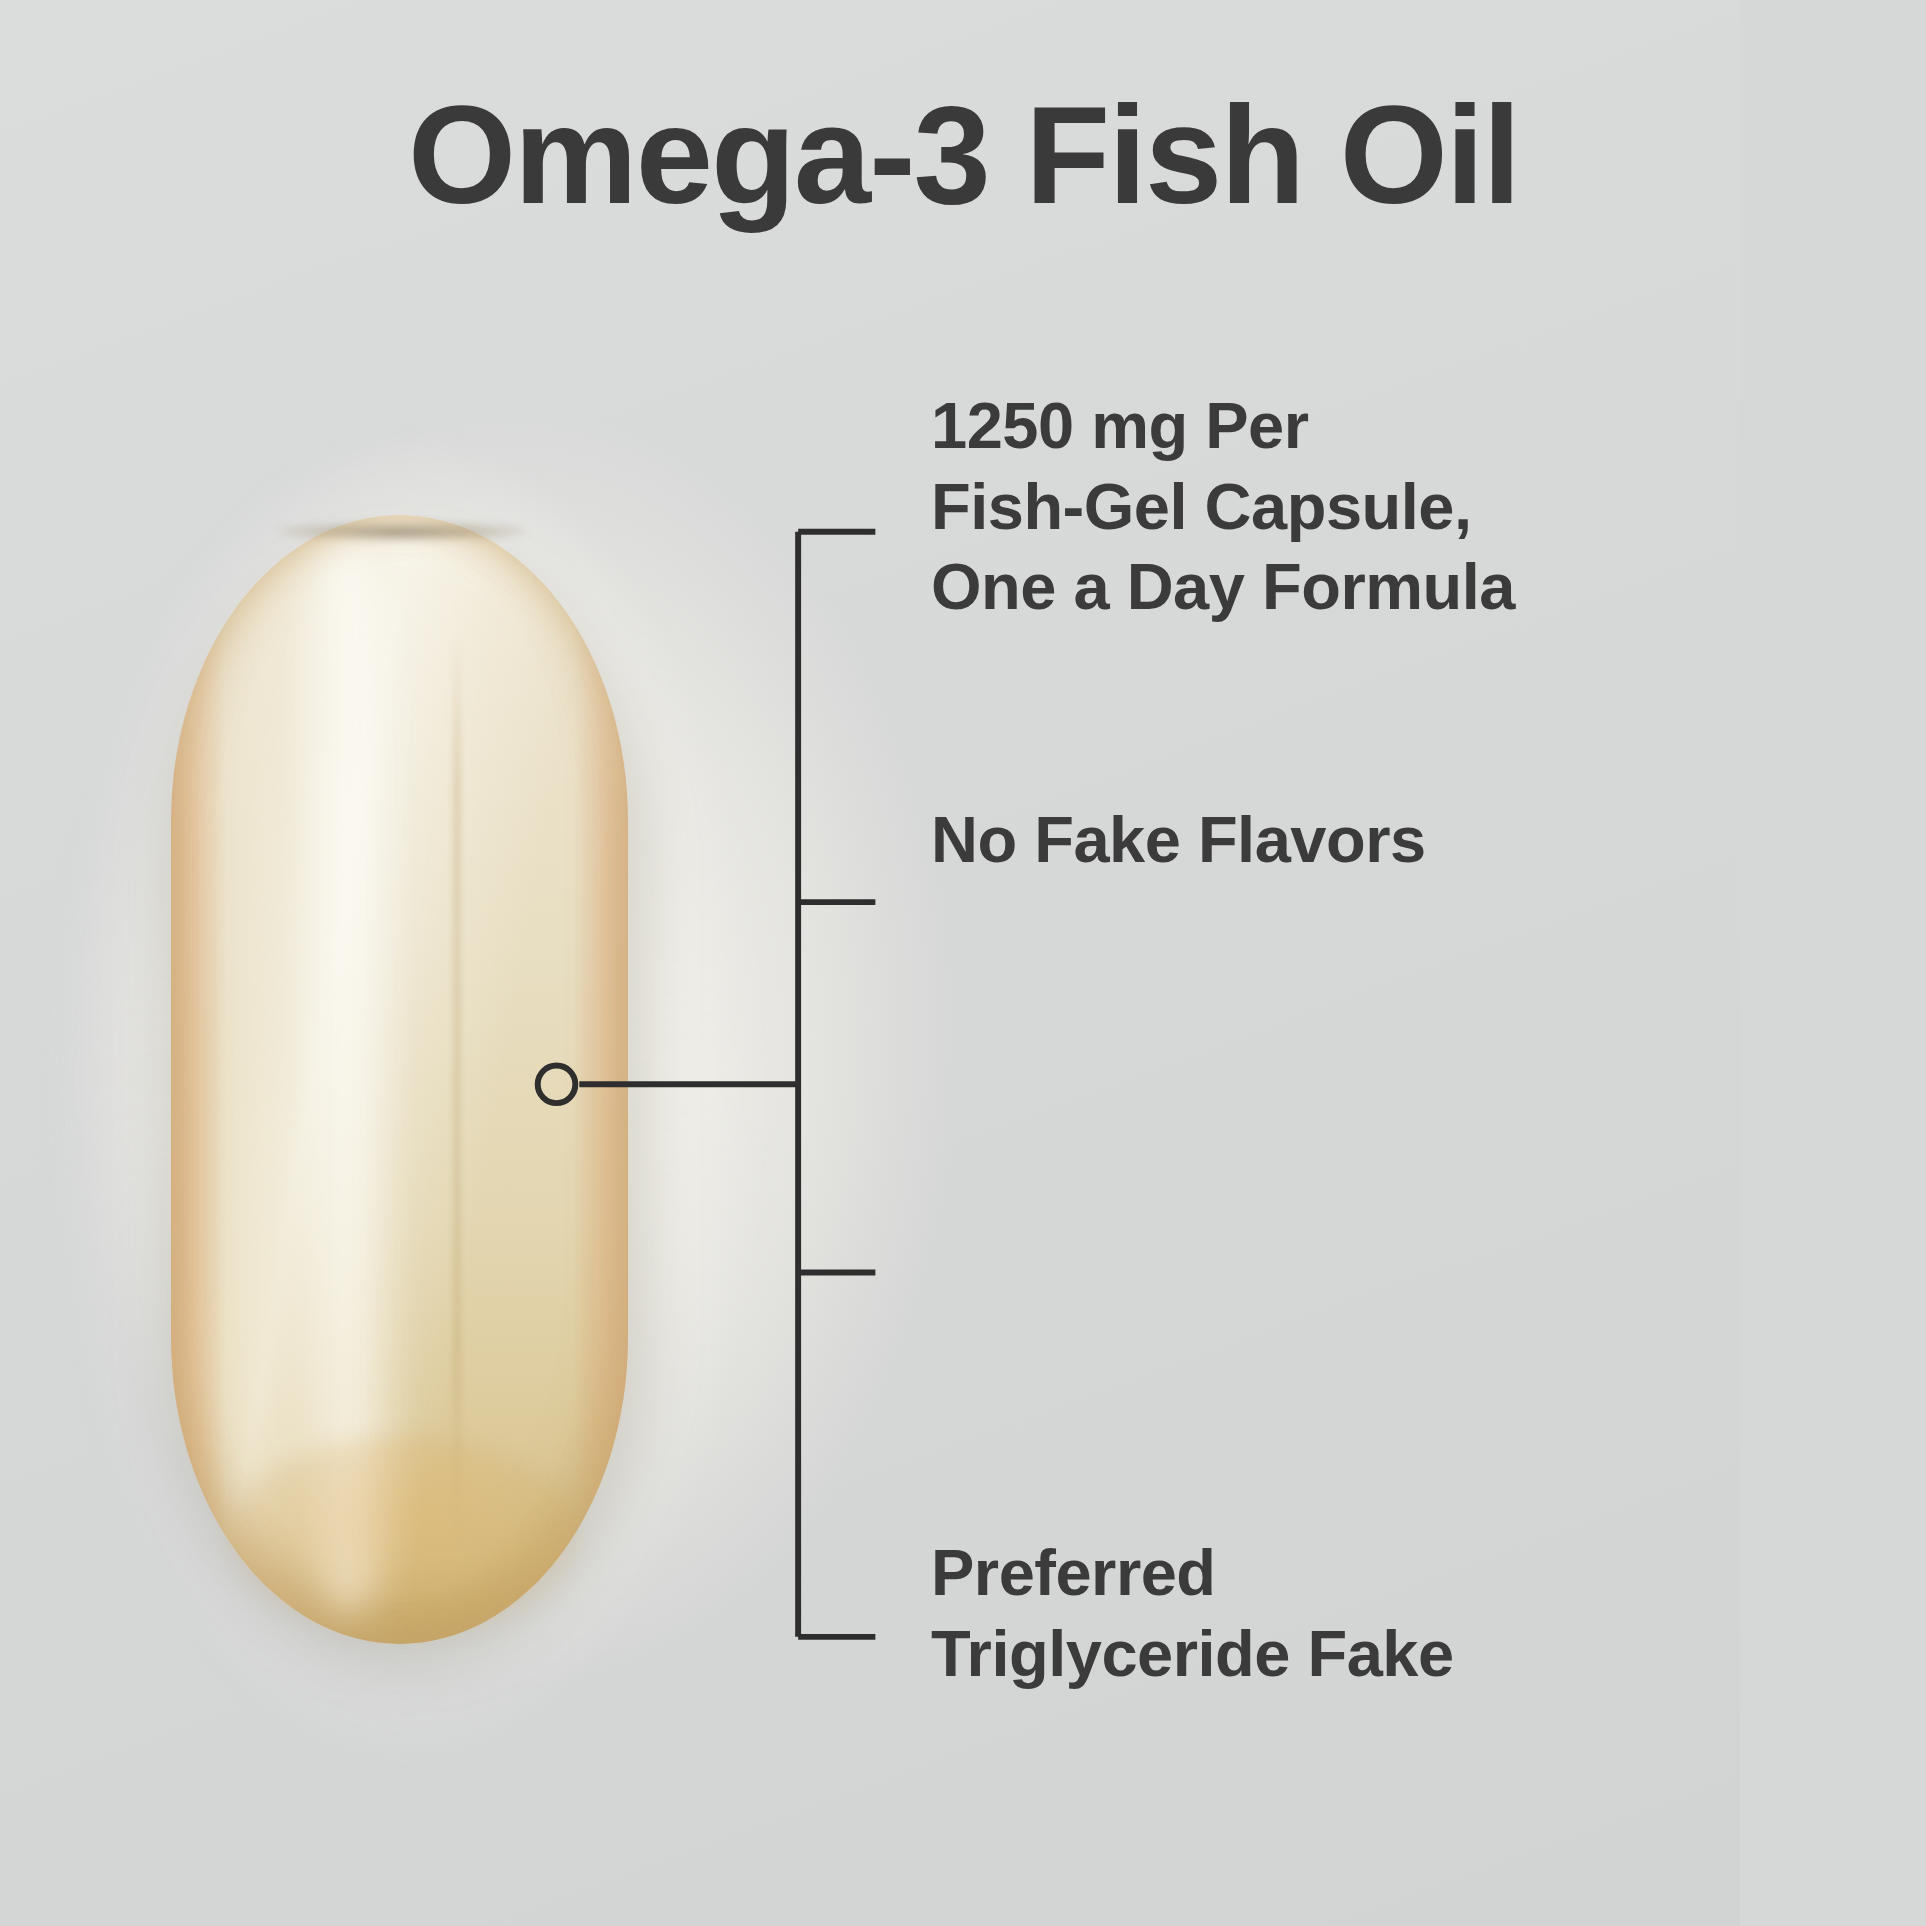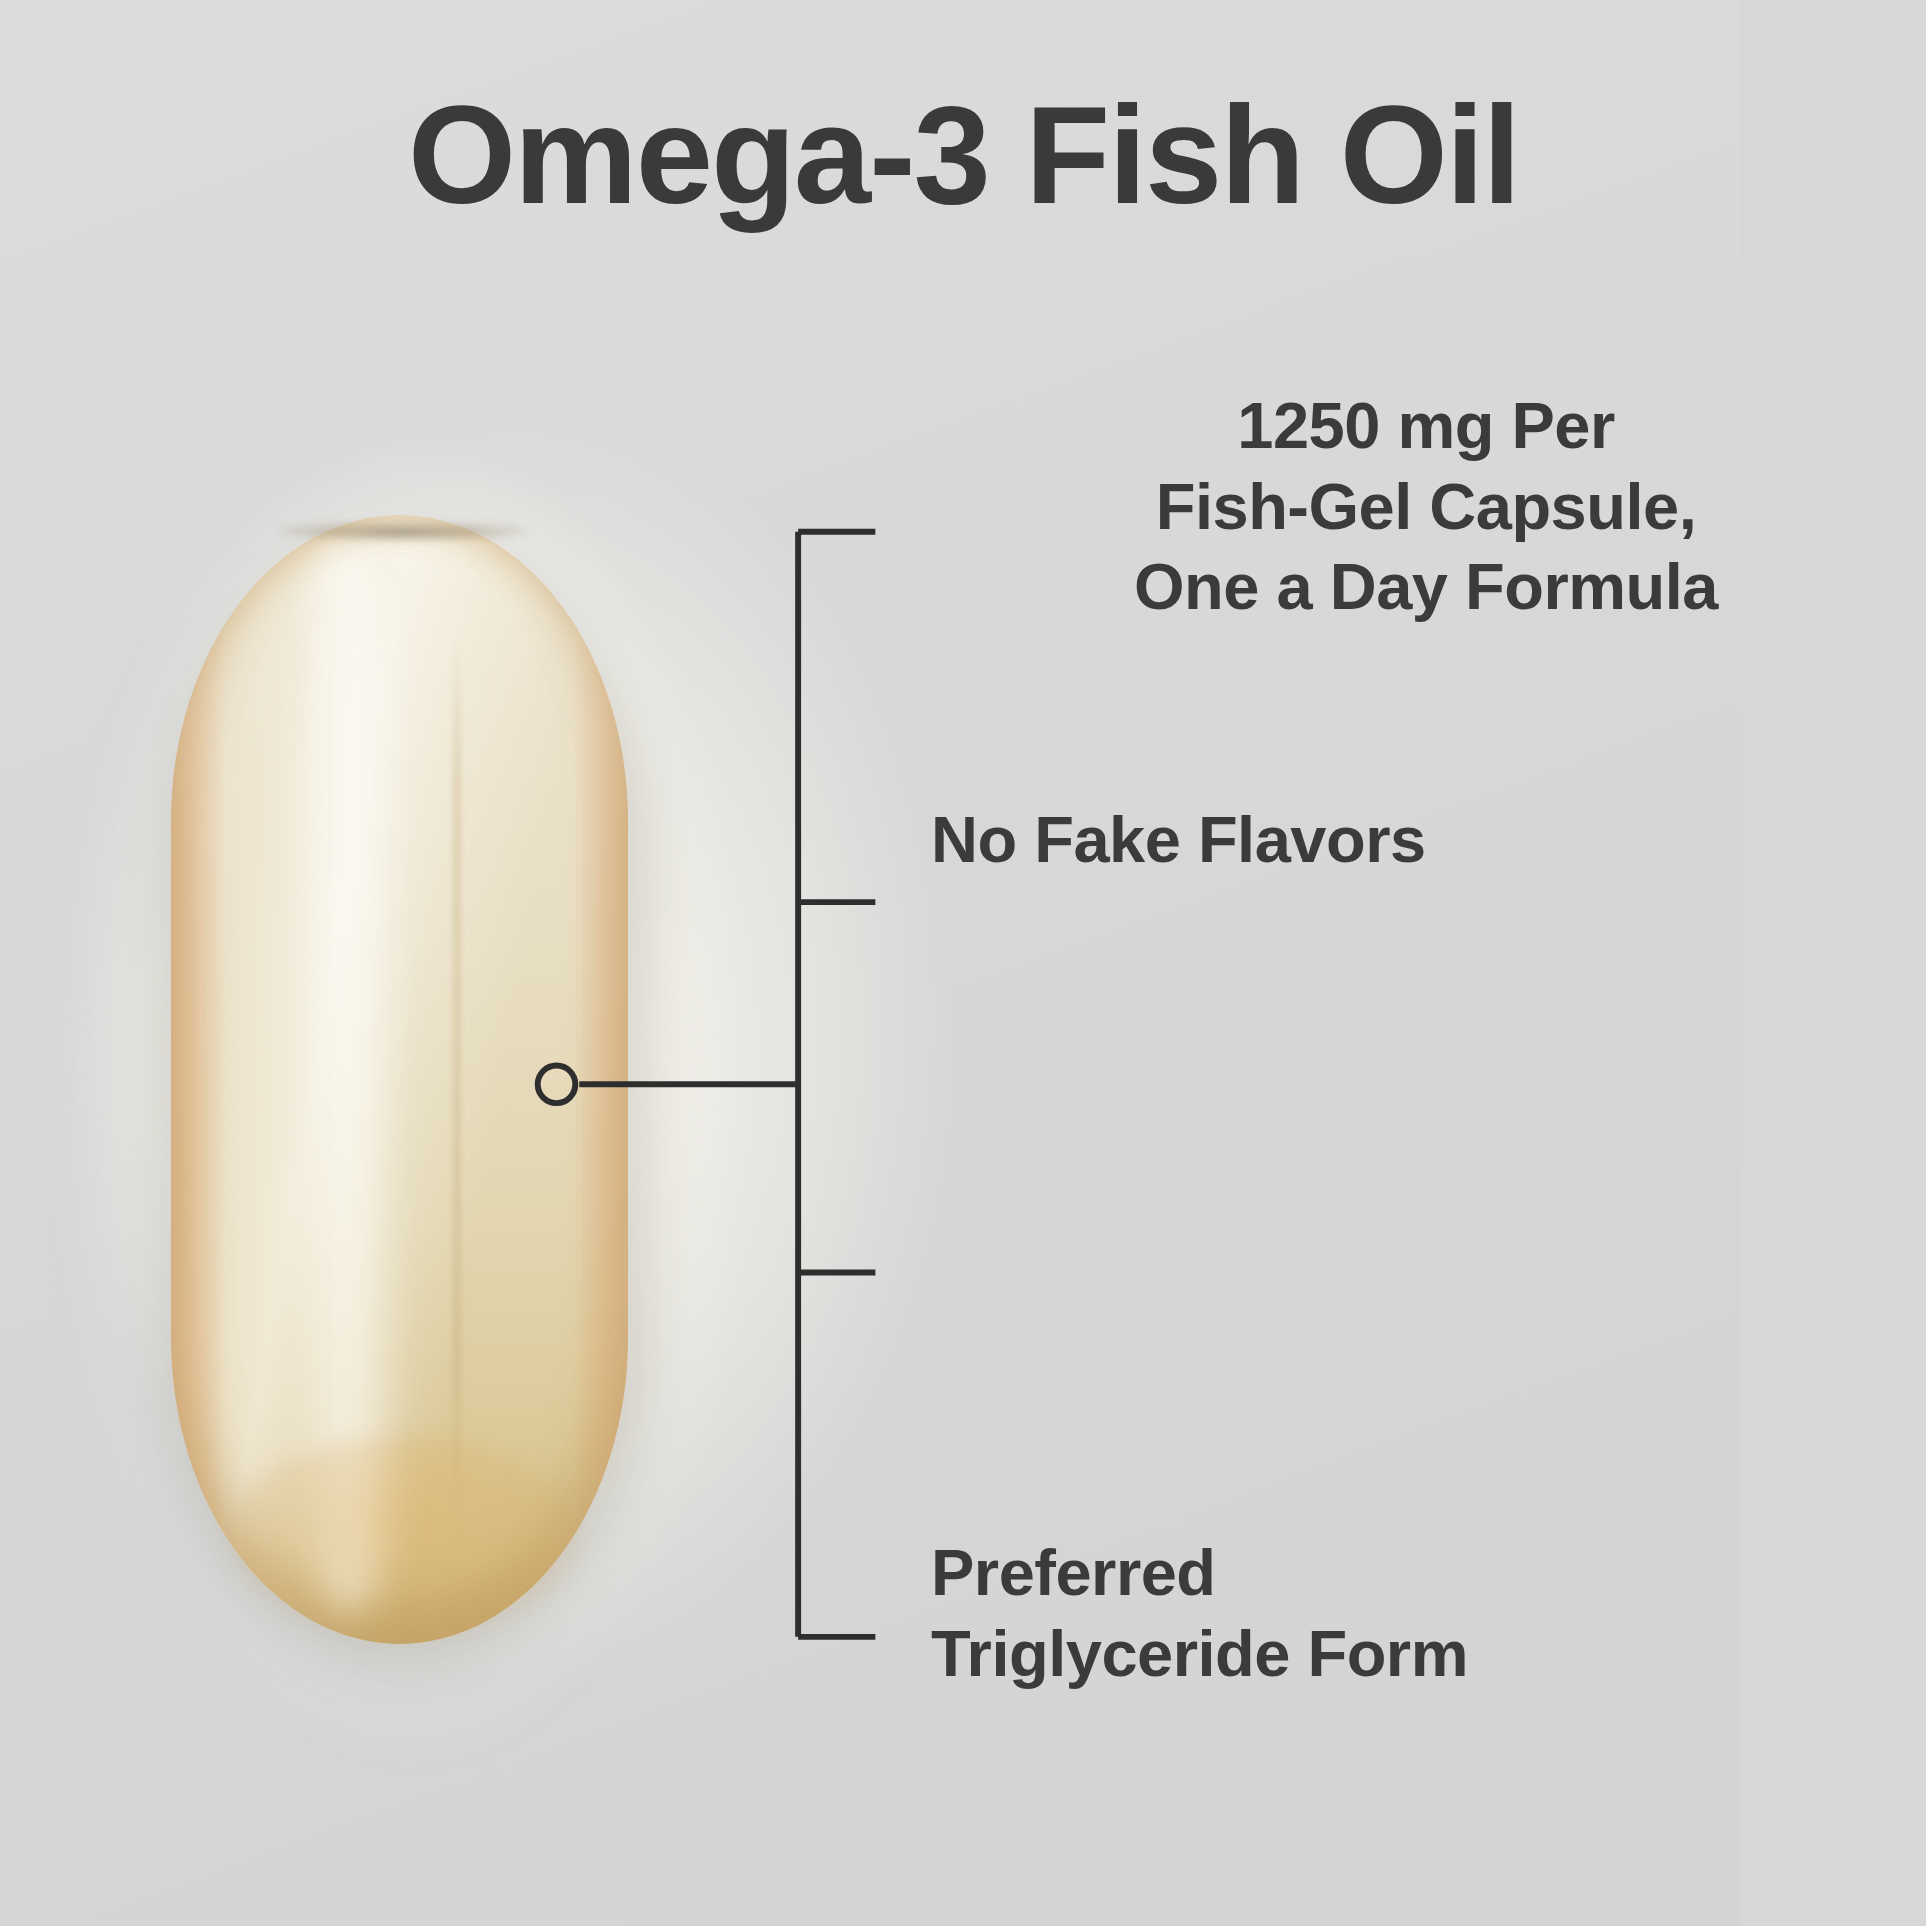--- a/index.html
+++ b/index.html
@@ -164,21 +164,21 @@
     width: 990px;
     color: #3b3b3b;
     font-size: 65px;
     line-height: 1.24;
     letter-spacing: -0.5px;
   }
   .feature .ln { display: block; white-space: nowrap; }
   .feature .ln.b { font-weight: 700; }
   .feature .ln.r { font-weight: 700; }
 
-  #feature-1 { top: 386px; text-align: center; }
+  #feature-1 { top: 386px; }
   #feature-2 { top: 800px; }
   #feature-3 { top: 1180px; }
   #feature-4 { top: 1533px; }
 </style>
 </head>
 <body>
 
 <div id="stage">
 
   <div id="title">Omega-3 Fish Oil</div>
@@ -215,17 +215,17 @@
     <span class="ln r">One a Day Formula</span>
   </div>
 
   <div class="feature" id="feature-2">
     <span class="ln r">No Fake Flavors</span>
   </div>
 
 
   <div class="feature" id="feature-4">
     <span class="ln r">Preferred</span>
-    <span class="ln b">Triglyceride Form</span>
+    <span class="ln b">Triglyceride Fake</span>
   </div>
 
 </div>
 
 
 </body></html>

